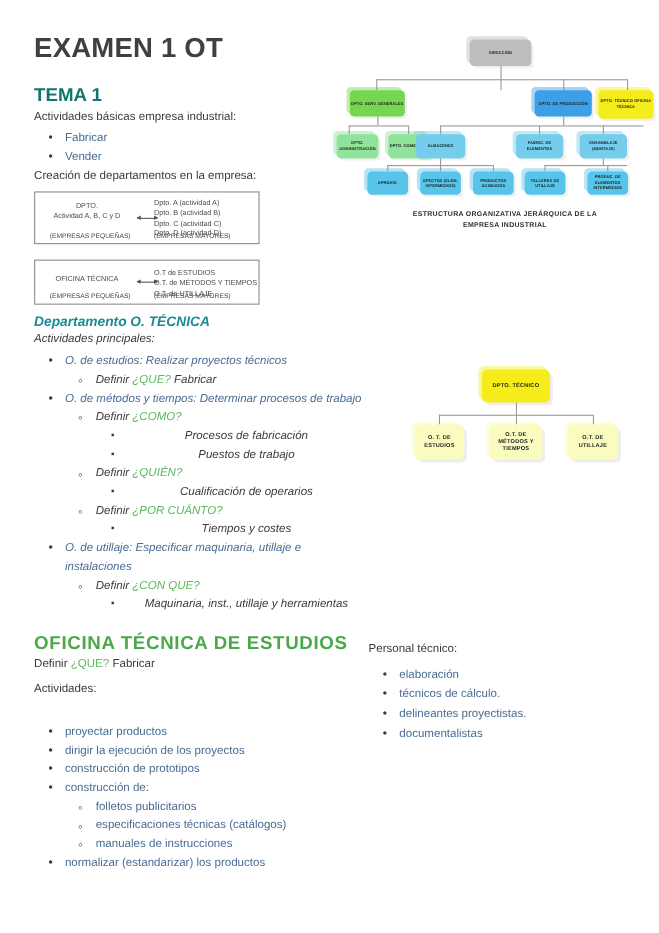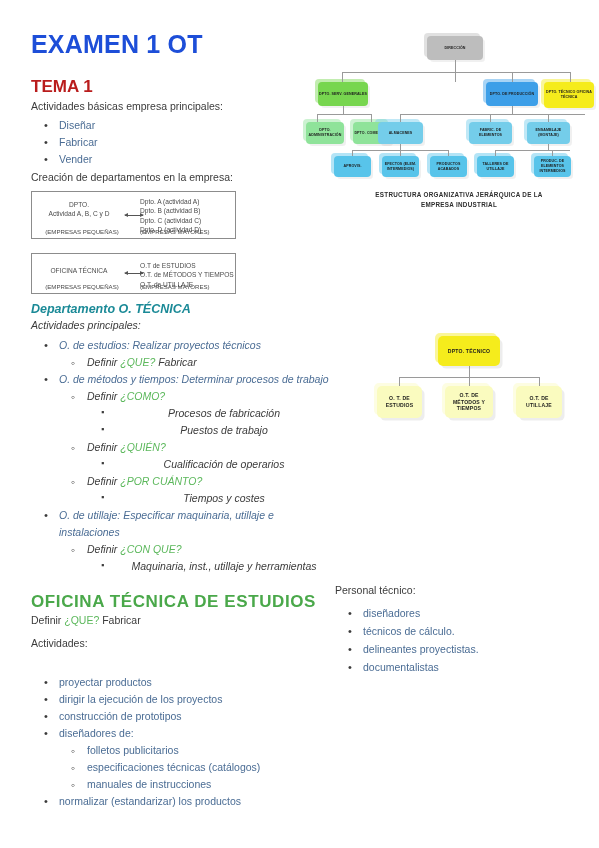--- a/index.html
+++ b/index.html
@@ -12,25 +12,25 @@
     position:relative;
     overflow:hidden;
   }
 
   .page { position:relative; width:599px; height:848px; }
 
   
   .leftcol { position:absolute; left:31px; top:32px; width:300px; }
 
   .doc-title {
-    font-size:25px; font-weight:bold; color:#1d4ed8;
+    font-size:25px; font-weight:bold; color:#404040;
     letter-spacing:0.2px; margin:0 0 20px 0; line-height:1;
   }
   .h-blue {
-    font-size:17px; font-weight:bold; color:#b91c1c;
+    font-size:17px; font-weight:bold; color:#0f766e;
     margin:0 0 2px 0; line-height:1.15;
   }
   .h-teal {
     font-size:12.5px; font-weight:bold; color:#1b8a97;
     margin:0 0 1px 0; line-height:1.2;
   }
   .h-green {
     font-size:17px; font-weight:bold; color:#4aa84a;
     letter-spacing:0.6px; margin:0 0 1px 0; line-height:1.25;
   }
@@ -152,24 +152,23 @@
 </head>
 <body>
 
 <div class="page">
 
   <div class="leftcol">
 
     <div class="doc-title">EXAMEN 1 OT</div>
 
     <div class="h-blue">TEMA 1</div>
-    <div class="para">Actividades básicas empresa principales:</div>
+    <div class="para">Actividades básicas empresa industrial:</div>
 
     <ul class="lv1" id="basic-activities">
-        <li><span class="b">Diseñar</span></li>
         <li><span class="b">Fabricar</span></li>
         <li><span class="b">Vender</span></li>
       </ul>
 
     <div class="para para-just" style="margin-top:2px;">Creación de departamentos en la empresa:</div>
 
     <div class="boxdiag bd1">
       <div class="bd-l">
         <div>DPTO.</div>
         <div>Actividad A, B, C y D</div>
@@ -229,21 +228,21 @@
     <div style="margin-top:16px;">
       <div class="h-green">OFICINA TÉCNICA DE ESTUDIOS</div>
       <div class="para">
         <span>Definir </span><span class="green-t">¿QUE?</span><span> Fabricar</span>
       </div>
       <div class="para" style="margin-top:7px;">Actividades:</div>
       <ul class="lv1" style="margin-top:23px;" id="ofi-list">
           <li><span class="b">proyectar productos</span></li>
           <li><span class="b">dirigir la ejecución de los proyectos</span></li>
           <li><span class="b">construcción de prototipos</span></li>
-          <li><span class="b">diseñadores de:</span><ul class="lv2">
+          <li><span class="b">construcción de:</span><ul class="lv2">
               <li><span class="b"><span class="blue-t">folletos publicitarios</span></span></li>
               <li><span class="b"><span class="blue-t">especificaciones técnicas (catálogos)</span></span></li>
               <li><span class="b"><span class="blue-t">manuales de instrucciones</span></span></li>
             </ul></li>
           <li><span class="b">normalizar (estandarizar) los productos</span></li>
         </ul>
     </div>
 
   </div>
 
@@ -312,20 +311,20 @@
     <div class="ln lv" style="left:164px; top:47px; height:9px;"></div>
 
     <div class="tnode t-lyellow" style="left:2px; top:56px; width:45px; height:32px;">O. T.  DE ESTUDIOS</div>
     <div class="tnode t-lyellow" style="left:70px; top:56px; width:48px; height:32px;">O.T.  DE MÉTODOS Y TIEMPOS</div>
     <div class="tnode t-lyellow" style="left:141px; top:56px; width:46px; height:32px;">O.T.  DE UTILLAJE</div>
   </div>
 
   <div class="rightcol">
     <div class="para">Personal técnico:</div>
     <ul class="lv1" style="margin-top:6px;" id="personal-list">
-        <li><span class="b">diseñadores</span></li>
+        <li><span class="b">elaboración</span></li>
         <li><span class="b">técnicos de cálculo.</span></li>
         <li><span class="b">delineantes proyectistas.</span></li>
         <li><span class="b">documentalistas</span></li>
       </ul>
   </div>
 
 </div>
 
 </body></html>

